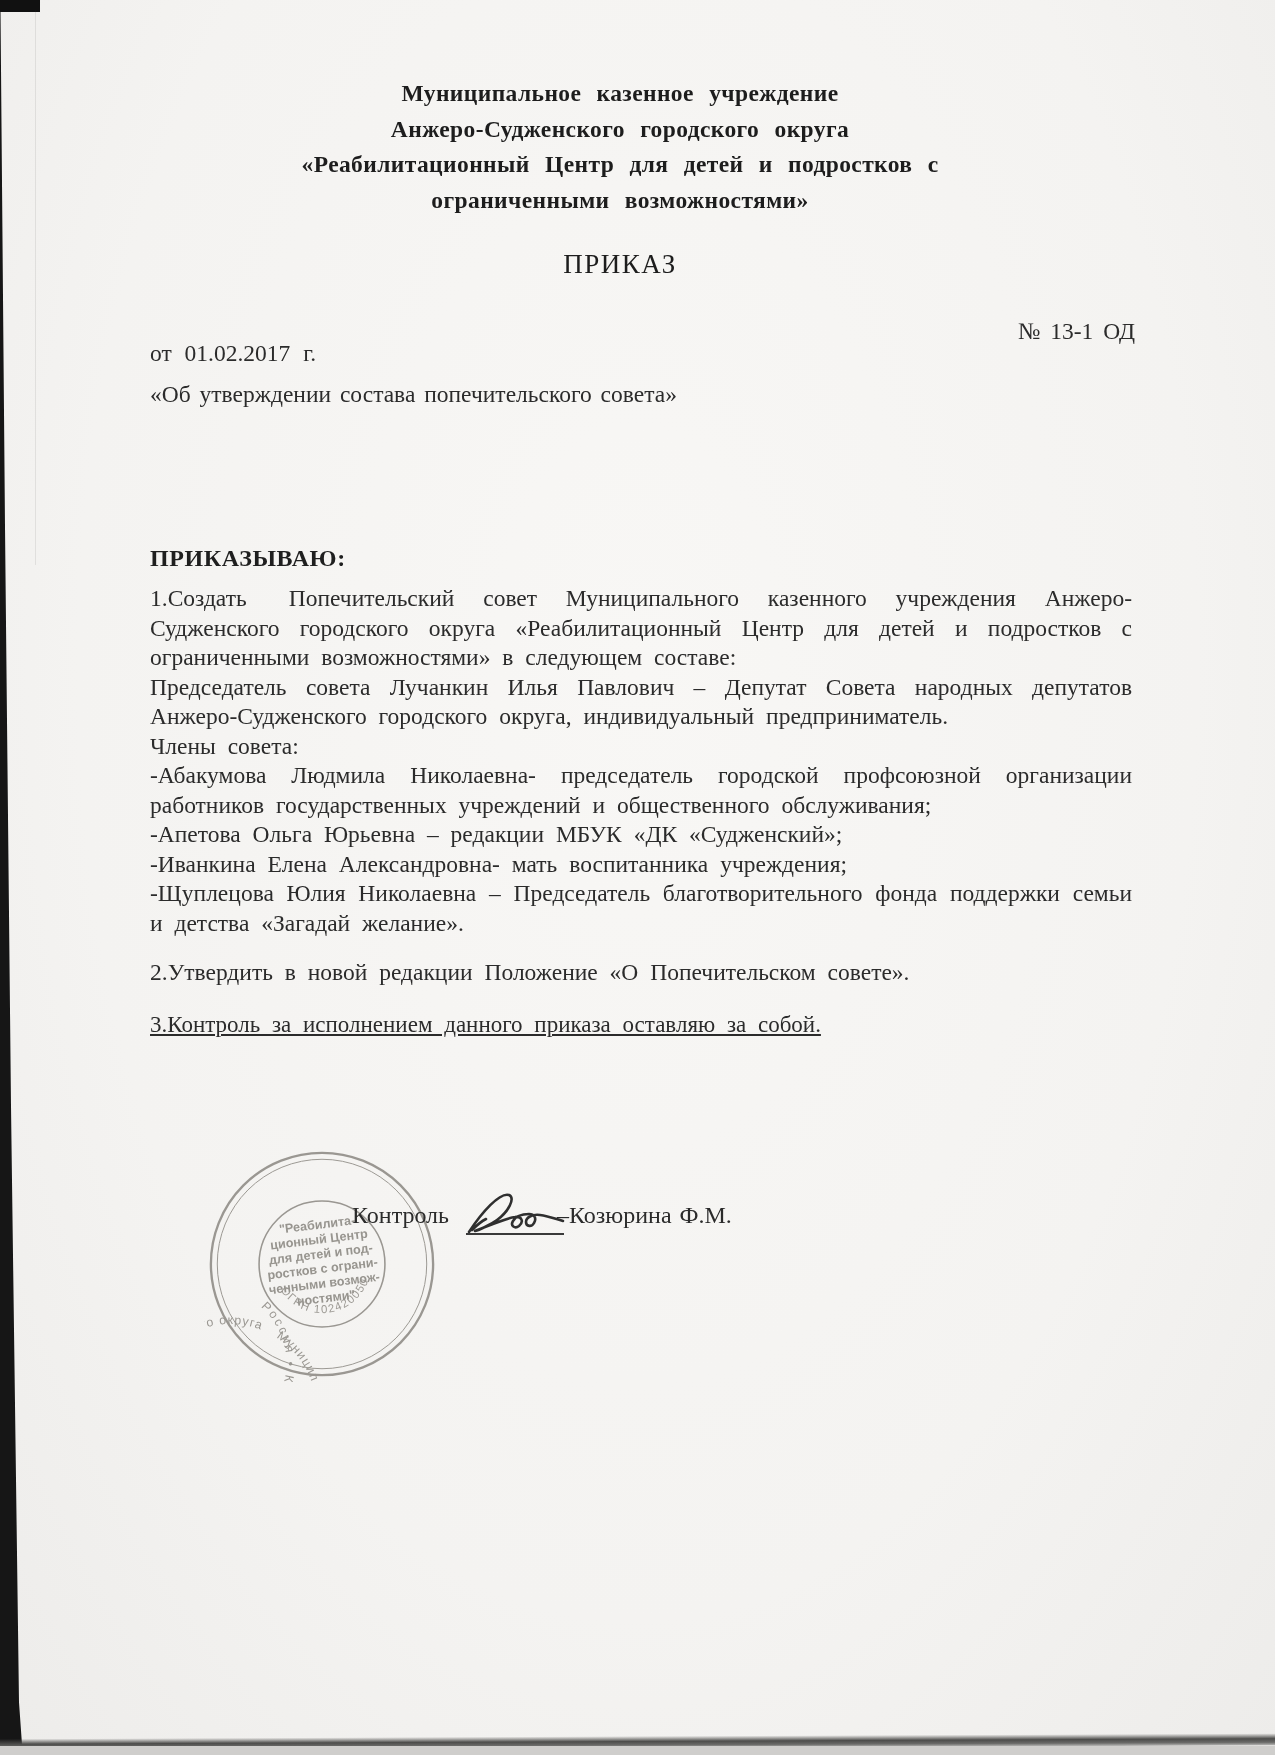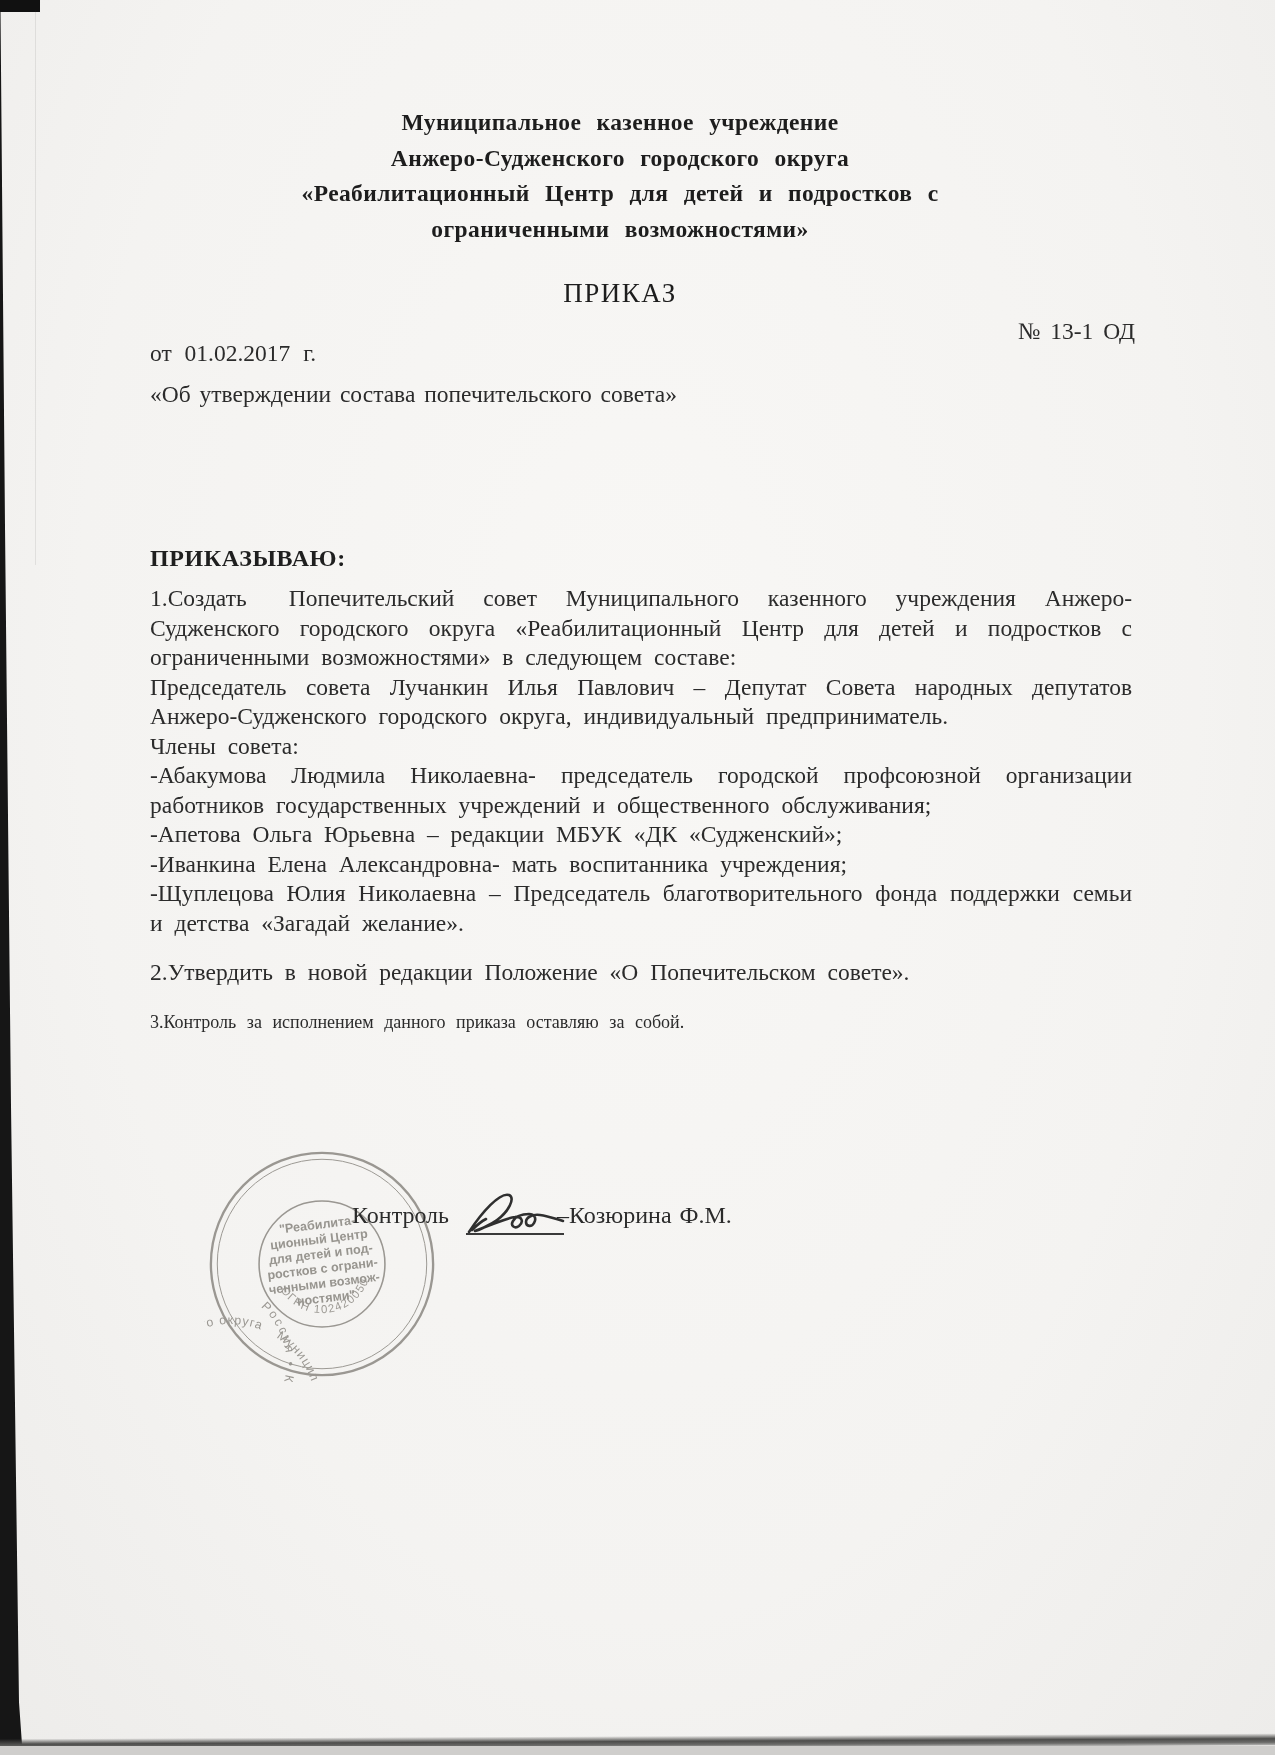--- a/index.html
+++ b/index.html
@@ -16,35 +16,35 @@
   }
   .edge-topbar{position:absolute;left:0;top:0;width:40px;height:12px;background:#111;}
   .fold-line{position:absolute;left:35px;top:10px;width:1px;height:555px;background:rgba(60,60,60,.10);}
   .edge-bottom{
     position:absolute;left:0;top:1736px;width:1290px;height:12px;transform:rotate(-0.25deg);
     background:linear-gradient(to bottom, rgba(0,0,0,0) 0%, #4d4d4b 45%, #6b6b69 75%, rgba(150,150,148,.6) 100%);
   }
   .below-paper{position:absolute;left:0;top:1746px;width:1275px;height:9px;background:#cfcecc;}
   
   .abs{position:absolute;}
-  .centered{left:90px;width:1060px;text-align:center;margin-top:29px;}
+  .centered{left:90px;width:1060px;text-align:center;}
   .letterhead{top:76px;font-weight:bold;font-size:23.5px;line-height:35.5px;word-spacing:9px;color:#1d1d1d;letter-spacing:.4px;}
   .doc-title{top:249px;font-weight:normal;font-size:27px;letter-spacing:1.5px;color:#1d1d1d;}
   .doc-place{top:291px;font-size:23px;word-spacing:3px;}
   .date-line{left:150px;top:340px;font-size:23.5px;word-spacing:7px;}
   .doc-number{left:1018px;top:318px;font-size:23.5px;word-spacing:4px;}
   .subject{left:150px;top:381px;font-size:23.5px;word-spacing:3px;}
   .preamble{left:150px;top:436px;width:982px;font-size:23.5px;line-height:30px;
     text-align:justify;word-spacing:8px;text-indent:16px;}
   .directive{left:150px;top:531px;font-size:24px;font-weight:bold;letter-spacing:.6px;color:#1f1f1f;margin-top:14px;}
   .main-block{left:150px;top:584px;width:982px;font-size:23.5px;line-height:29.5px;z-index:3;}
   .main-block p{margin:0;text-align:justify;word-spacing:6px;}
   .item-num{margin-right:42px;}
   .item2{left:150px;top:959px;width:982px;font-size:23.5px;word-spacing:6px;}
-  .item3{left:150px;top:1012px;width:982px;font-size:18px;word-spacing:6px;}
+  .item3{left:150px;top:1012px;width:982px;font-size:23px;word-spacing:6px;text-decoration:underline;}
   
   .sig-role{left:352px;top:1202px;font-size:24px;z-index:3;}
   .sig-underline{left:466px;top:1233px;width:98px;height:2px;background:#3a3a3a;z-index:3;}
   .sig-name{left:557px;top:1202px;font-size:24px;z-index:3;word-spacing:2px;}
   .sig-svg{left:466px;top:1186px;z-index:3;}
   .stamp{left:204px;top:1146px;z-index:2;opacity:.88;}
   .st-ring-text{font-family:"Liberation Sans","DejaVu Sans",sans-serif;font-size:12.6px;letter-spacing:1.1px;fill:#8e8b85;}
   .st-inner-text{font-family:"Liberation Sans","DejaVu Sans",sans-serif;font-size:12.6px;letter-spacing:2.6px;fill:#8e8b85;}
   .st-ogrn{font-family:"Liberation Sans","DejaVu Sans",sans-serif;font-size:11.6px;letter-spacing:1.4px;fill:#918e88;}
   .st-center{font-family:"Liberation Sans","DejaVu Sans",sans-serif;font-size:12.8px;font-weight:bold;fill:#8b8882;text-anchor:middle;}

